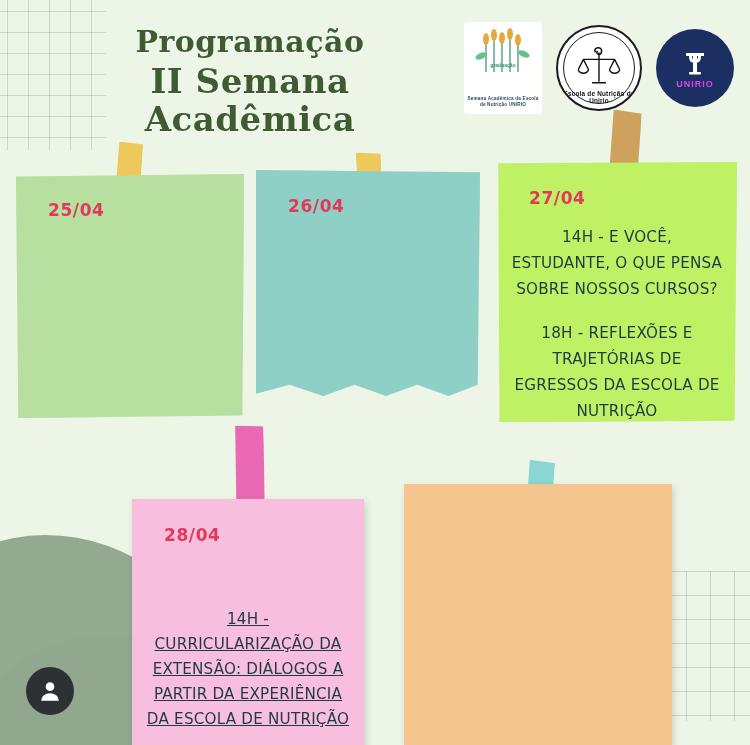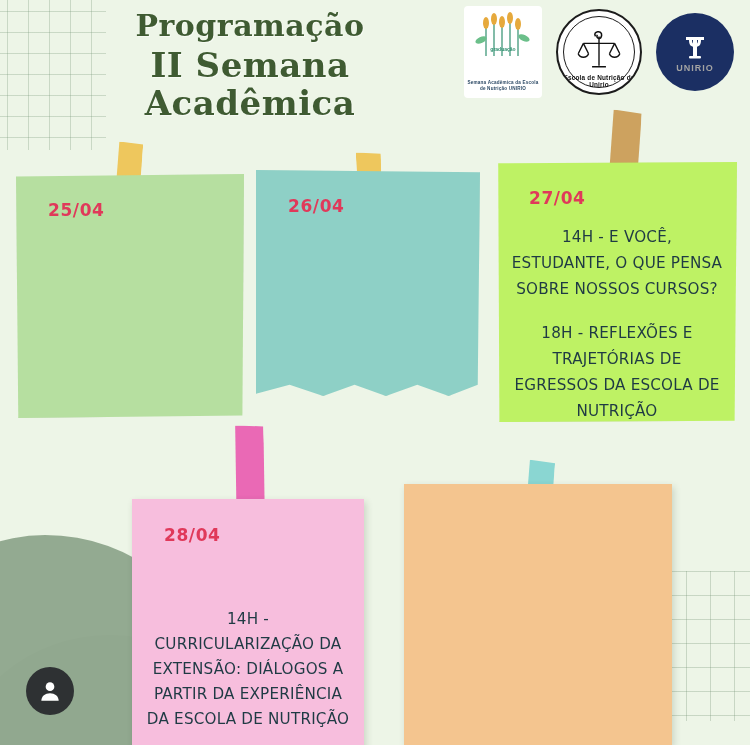--- a/index.html
+++ b/index.html
@@ -51,21 +51,21 @@
     left: -40px; bottom: -150px;
     width: 300px; height: 260px;
     background: #9bb199;
     border-radius: 50%;
     opacity: .5;
   }
 
   
   .header {
     position: absolute;
-    left: 0; top: 0;
+    left: 0; top: 16px;
     width: 750px; height: 110px; padding-left: 28px;
   }
   .title-block {
     position: absolute;
     left: 40px; top: 6px;
     width: 420px;
     text-align: center;
     font-family: "DejaVu Serif", serif;
     color: #3f5b32;
     font-weight: bold;
@@ -146,21 +146,21 @@
     text-align: center;
     font-size: 6.4px;
     font-weight: bold;
     color: #111;
     letter-spacing: .2px;
   }
   .logo-unirio {
     width: 78px; height: 78px;
     border-radius: 50%;
     background: #1b2f63;
-    color: #a3a3a3;
+    color: #d946ef;
     display: flex;
     flex-direction: column;
     align-items: center;
     justify-content: center;
     gap: 2px;
   }
   .unirio-mark {
     width: 30px; height: 30px;
   }
   .unirio-label {
@@ -217,21 +217,21 @@
     left: 132px; top: 451px;
     width: 232px; height: 272px;
     background: #f7bedd;
     margin-top: 48px;
   }
   #note-2904 {
     left: 404px; top: 484px;
     width: 268px; height: 261px;
     background: #f4c58f;
   }
-  #note-2804 .note-body, #note-2904 .note-body { font-size: 15.2px; }
+  #note-2804 .note-body, #note-2904 .note-body { font-size: 15.2px; text-decoration: underline; }
   #note-2804 .note-body { padding-top: 46px; }
   #note-2904 .note-body { padding-top: 28px; }
   #note-2704 .note-body { font-size: 15.2px; line-height: 26px; }
 
   
   .tape {
     position: absolute;
     opacity: .9;
     box-shadow: 0 1px 2px rgba(0,0,0,.08);
   }

